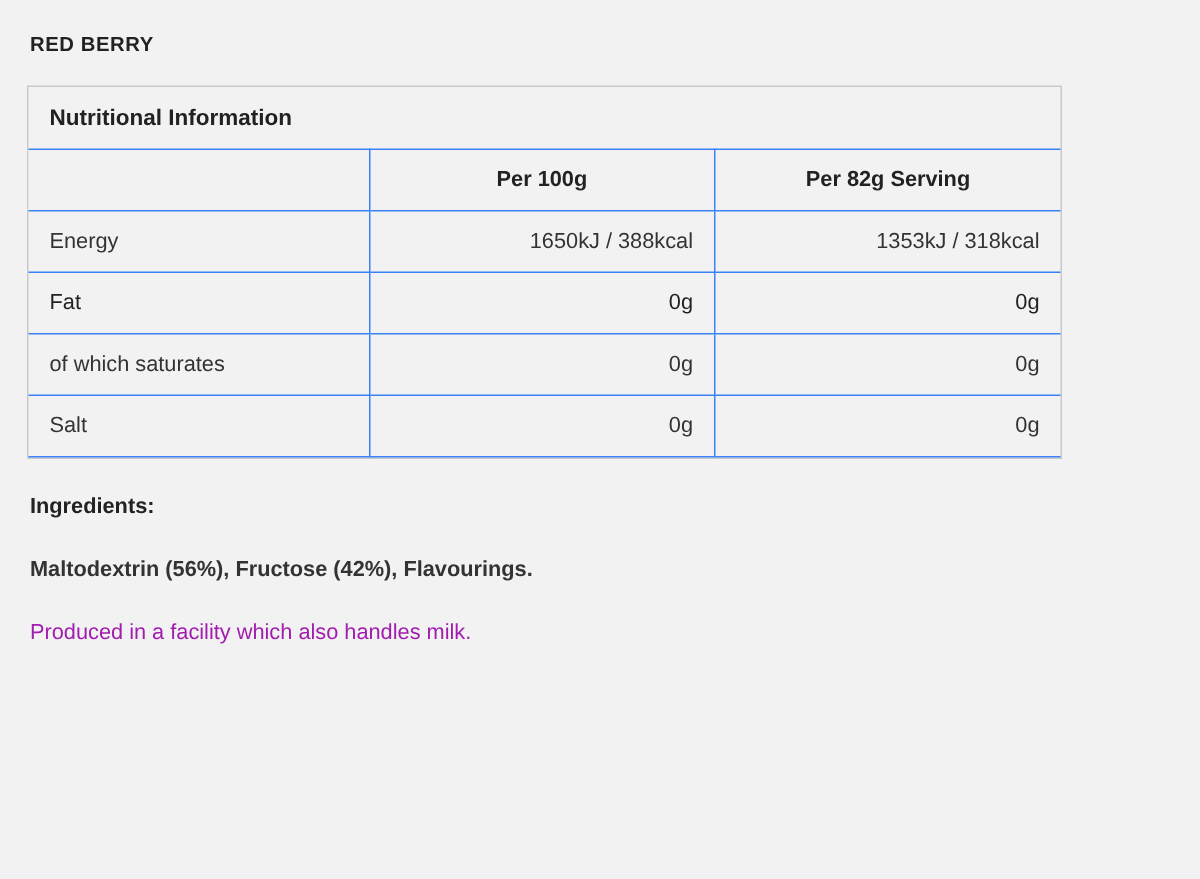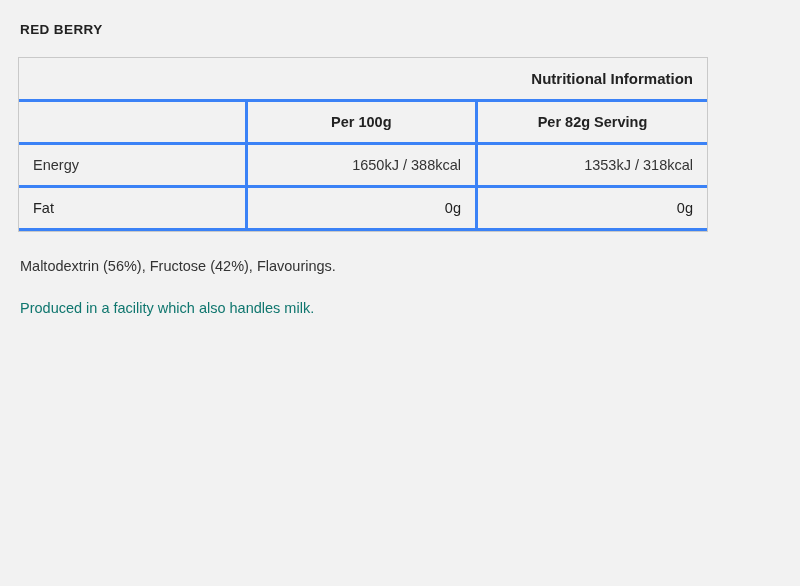--- a/index.html
+++ b/index.html
@@ -34,27 +34,26 @@
     background: #f2f2f2;
   }
   table.nutrition {
     width: 100%;
     border-collapse: collapse;
     table-layout: fixed;
     font-size: 14.5px;
   }
   table.nutrition th,
   table.nutrition td {
-    border: 3px solid #3b82f6;
+    border: 1px solid #3b82f6;
     padding: 12px 14px;
     vertical-align: middle;
   }
   table.nutrition tr:first-child th {
     border-top: none;
-    text-align: right;
   }
   table.nutrition th:first-child,
   table.nutrition td:first-child {
     border-left: none;
   }
   table.nutrition th:last-child,
   table.nutrition td:last-child {
     border-right: none;
   }
   .panel-heading-row th {
@@ -91,25 +90,26 @@
   .ingredients-heading {
     margin: 24px 0 0 2px;
     font-size: 14.5px;
     font-weight: bold;
     color: #222;
   }
   .ingredients-body {
     margin: 26px 0 0 2px;
     font-size: 14.5px;
     color: #333;
+    font-weight: bold;
   }
   .allergen-note {
     margin: 26px 0 0 2px;
     font-size: 14.5px;
-    color: #0f766e;
+    color: #a21caf;
   }
 </style>
 </head>
 <body>
 
 <div class="page">
 
   <div class="product-title">RED BERRY</div>
 
   <div class="nutrition-panel">
@@ -131,20 +131,31 @@
         <tr>
           <td class="row-label">Energy</td>
           <td class="row-value">1650kJ / 388kcal</td>
           <td class="row-value">1353kJ / 318kcal</td>
         </tr>
         <tr class="bold">
           <td class="row-label">Fat</td>
           <td class="row-value">0g</td>
           <td class="row-value">0g</td>
         </tr>
+        <tr>
+          <td class="row-label">of which saturates</td>
+          <td class="row-value">0g</td>
+          <td class="row-value">0g</td>
+        </tr>
+        <tr>
+          <td class="row-label">Salt</td>
+          <td class="row-value">0g</td>
+          <td class="row-value">0g</td>
+        </tr>
       </tbody>
     </table>
   </div>
 
+  <div class="ingredients-heading">Ingredients:</div>
   <div class="ingredients-body">Maltodextrin (56%), Fructose (42%), Flavourings.</div>
   <div class="allergen-note">Produced in a facility which also handles milk.</div>
 
 </div>
 
 </body></html>

